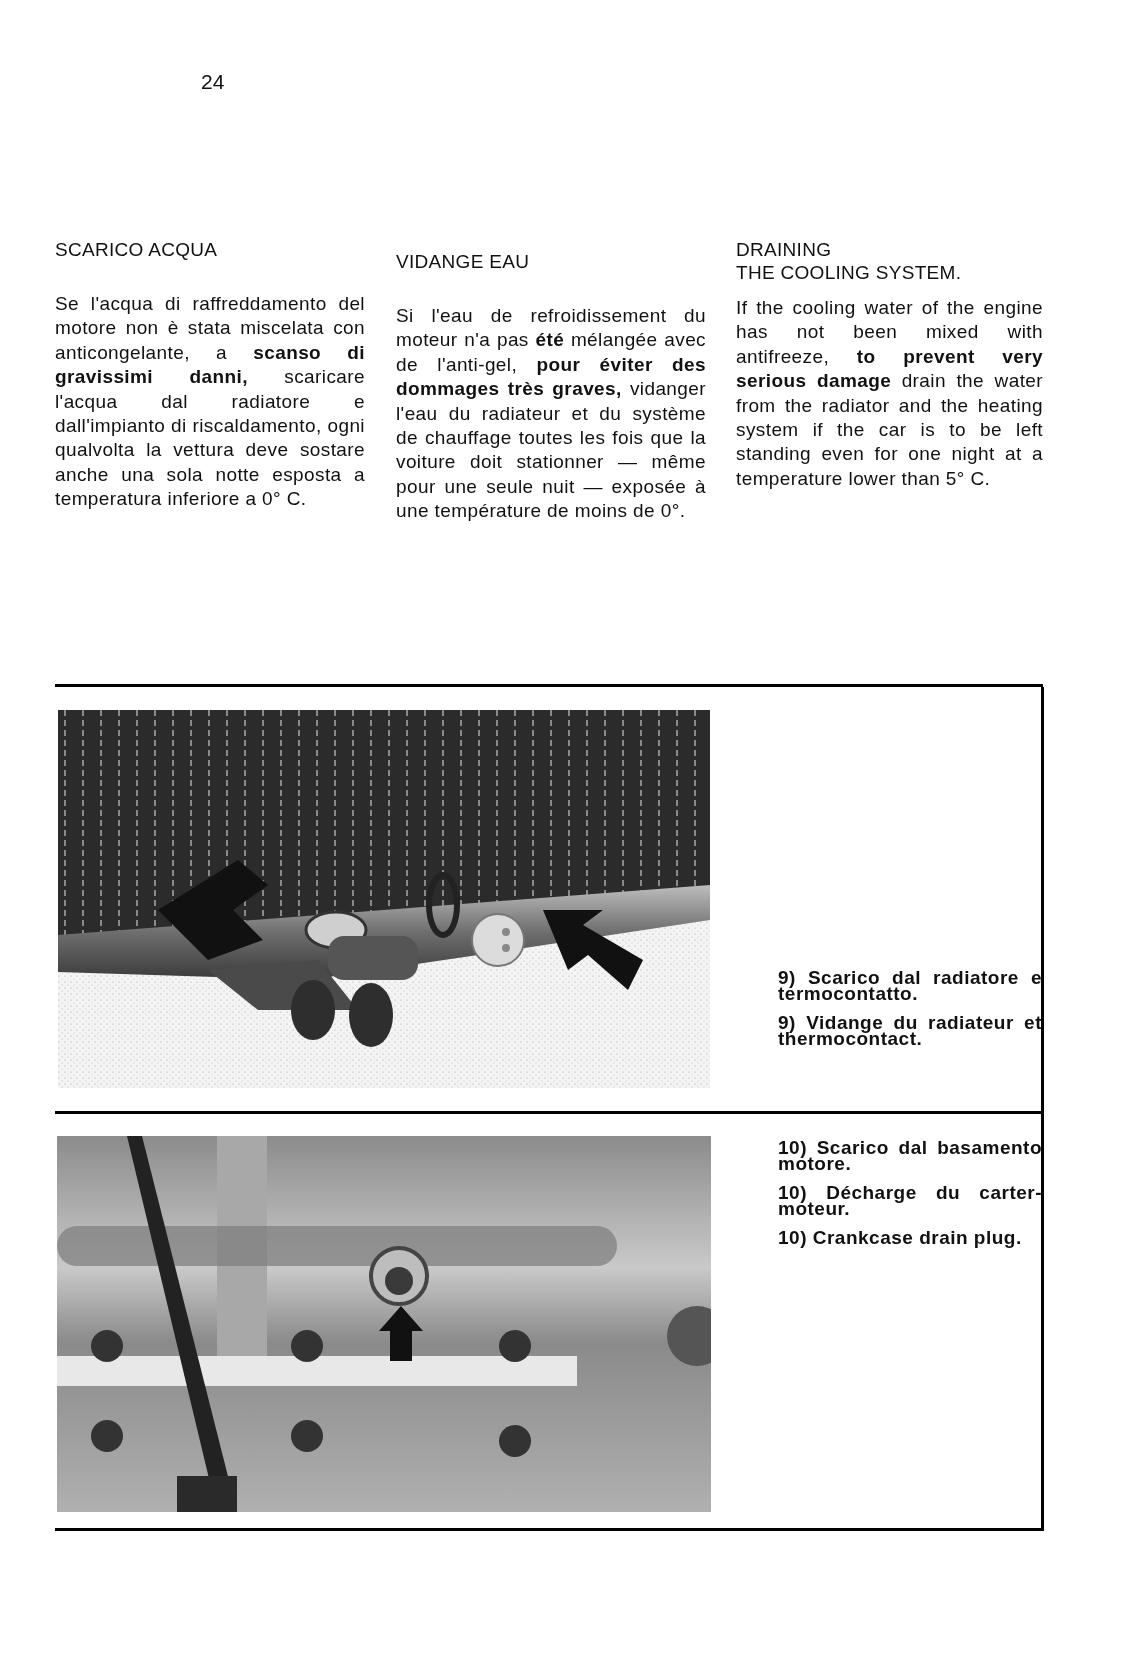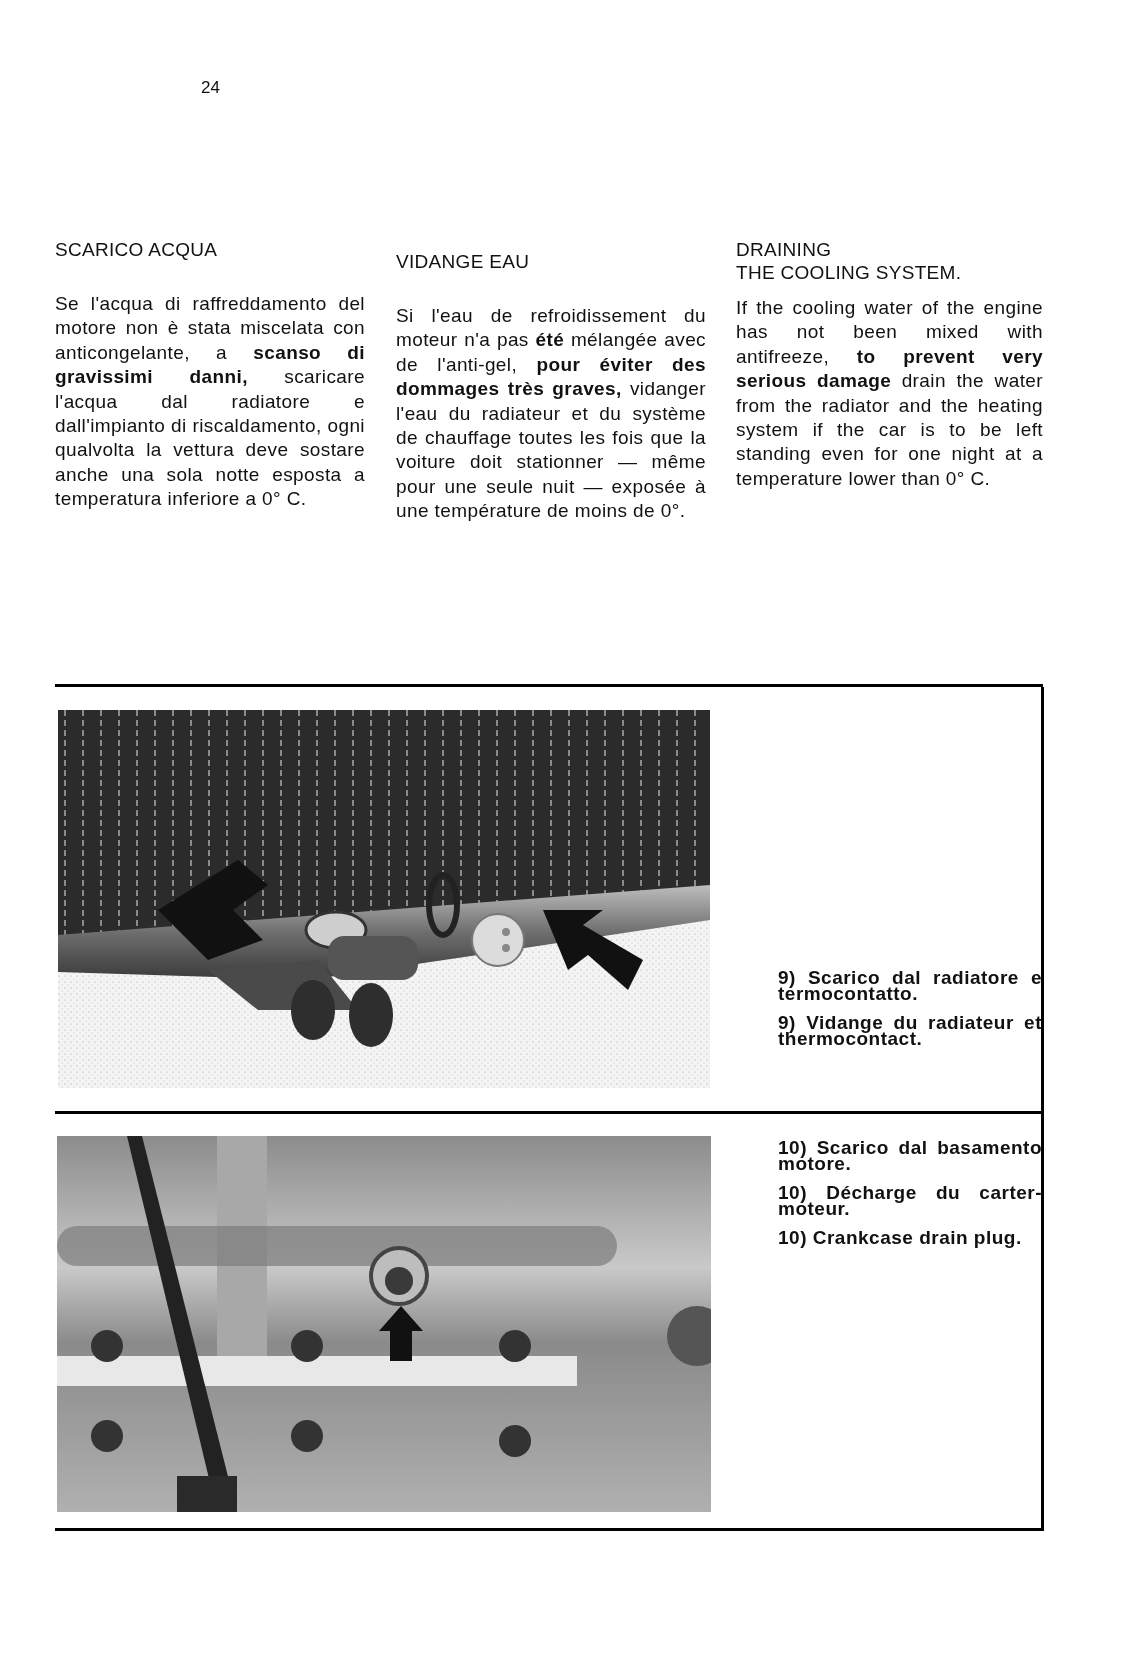--- a/index.html
+++ b/index.html
@@ -1,18 +1,18 @@
 <!DOCTYPE html>
 <html><head>
   <meta charset="utf-8">
   <style>
     html, body { margin: 0; padding: 0; background: #ffffff; }
     body { width: 1142px; height: 1654px; position: relative; overflow: hidden;
            font-family: "Liberation Sans", "DejaVu Sans", sans-serif; color: #111; }
-    .page-number { position: absolute; left: 201px; top: 78px; font-size: 17px; }
+    .page-number { position: absolute; left: 201px; top: 70px; font-size: 21px; }
     .col { position: absolute; top: 238px; width: 310px; }
     .col-it { left: 55px; }
     .col-fr { left: 396px; margin-top: 12px; }
     .col-en { left: 736px; width: 307px; }
     .heading { font-weight: normal; font-size: 19px; line-height: 23px; letter-spacing: 0.3px; margin: 0; }
     .col-it .body, .col-fr .body { margin-top: 31px; }
     .col-en .body { margin-top: 12px; }
     .body { font-size: 19px; line-height: 24.4px; text-align: justify; letter-spacing: 0.4px; margin-bottom: 0; }
     .body b { font-weight: bold; }
 
@@ -41,21 +41,21 @@
   <p class="body"><span>Se l'acqua di raffreddamento del motore non è stata miscelata con anticongelante, a </span><b>scanso di gravissimi danni,</b><span> scaricare l'acqua dal radiatore e dall'impianto di riscaldamento, ogni qualvolta la vettura deve sostare anche una sola notte esposta a temperatura inferiore a 0° C.</span></p>
 </section>
 
 <section class="col col-fr">
   <h2 class="heading">VIDANGE EAU</h2>
   <p class="body"><span>Si l'eau de refroidissement du moteur n'a pas </span><b>été</b><span> mélangée avec de l'anti-gel, </span><b>pour éviter des dommages très graves,</b><span> vidanger l'eau du radiateur et du système de chauffage toutes les fois que la voiture doit stationner — même pour une seule nuit — exposée à une température de moins de 0°.</span></p>
 </section>
 
 <section class="col col-en">
   <h2 class="heading"><span>DRAINING</span><br><span>THE COOLING SYSTEM.</span></h2>
-  <p class="body"><span>If the cooling water of the engine has not been mixed with antifreeze, </span><b>to prevent very serious damage</b><span> drain the water from the radiator and the heating system if the car is to be left standing even for one night at a temperature lower than 0° C.</span></p>
+  <p class="body"><span>If the cooling water of the engine has not been mixed with antifreeze, </span><b>to prevent very serious damage</b><span> drain the water from the radiator and the heating system if the car is to be left standing even for one night at a temperature lower than 5° C.</span></p>
 </section>
 
 <div class="rule rule-top"></div>
 <div class="rule rule-mid"></div>
 <div class="rule rule-bot"></div>
 <div class="rule rule-right"></div>
 
 <div class="photo photo-radiator" title="Radiator bottom tank with drain tap and thermocontact, indicated by two arrows">
   <svg width="652" height="378" viewBox="0 0 652 378" xmlns="http://www.w3.org/2000/svg">
     <defs>

